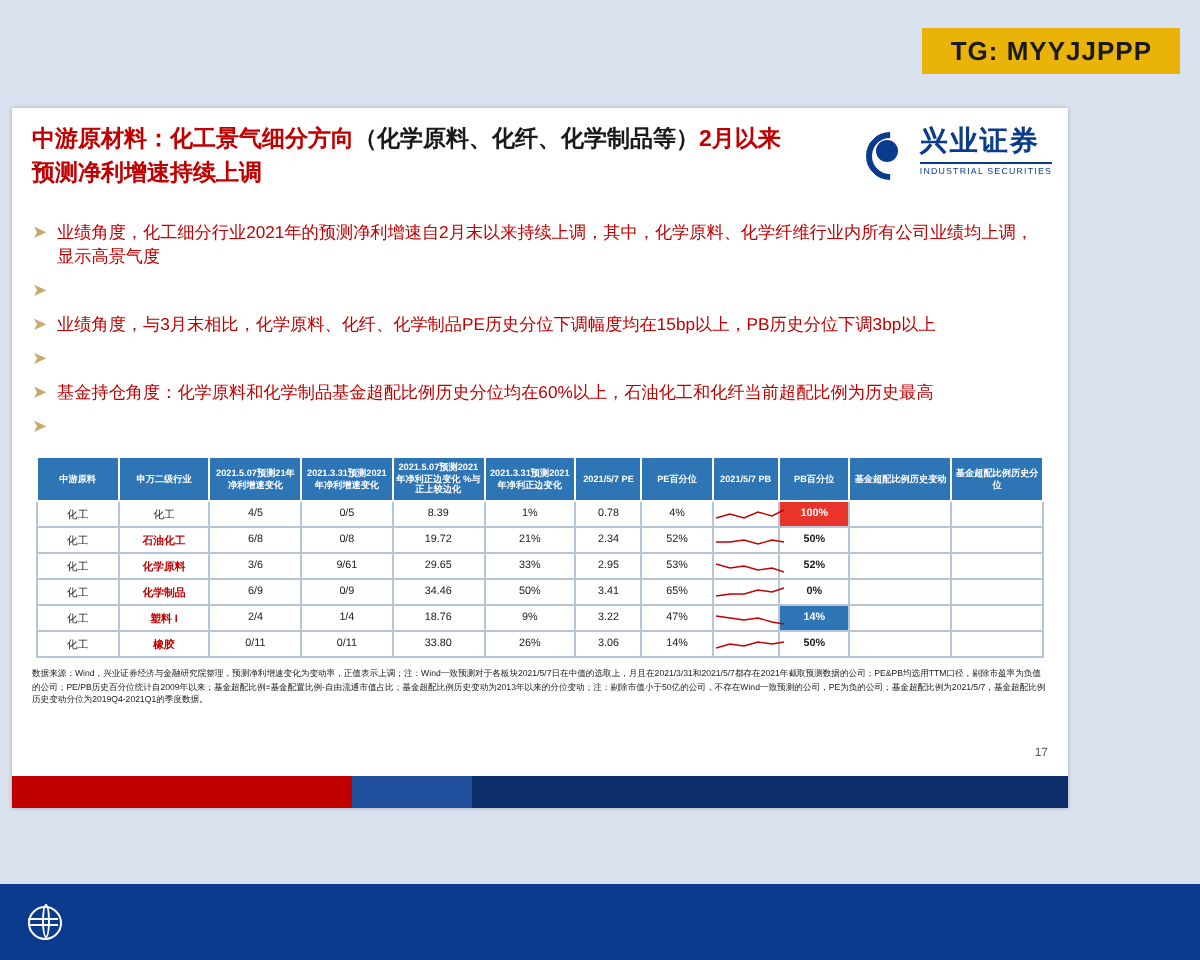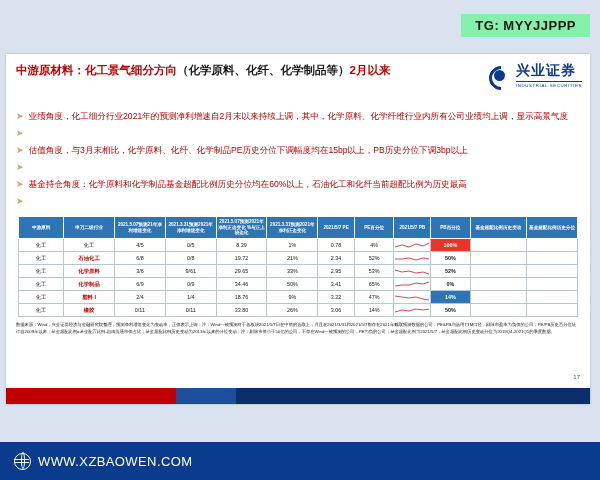--- a/index.html
+++ b/index.html
@@ -5,28 +5,28 @@
   html,body{margin:0;padding:0;}
   body{
     width:600px;height:480px;
     background:#d9e2ee;
     font-family:"Liberation Sans","DejaVu Sans",sans-serif;
     overflow:hidden;
     position:relative;
   }
   .tg-badge{
     position:absolute;top:14px;right:10px;
-    background:#86efac;color:#1a1a1a;
+    background:#eab308;color:#1a1a1a;
     font-size:13px;font-weight:bold;
     padding:4px 14px;letter-spacing:.5px;
     z-index:50;
   }
   .slide{
     position:absolute;left:6px;top:54px;
-    width:584px;height:350px;
+    width:528px;height:350px;
     background:#ffffff;
     box-shadow:0 0 2px rgba(0,0,0,.25);
     overflow:hidden;
   }
   
   .hdr{
     position:relative;
     padding:8px 10px 4px 10px;
     min-height:42px;
   }
@@ -135,20 +135,21 @@
 </head>
 <body>
 
 <div class="tg-badge">TG: MYYJJPPP</div>
 
 <div class="slide">
 
   <div class="hdr">
     <div class="hdr-title">
       <span>中游原材料：化工景气细分方向</span><span class="blk">（化学原料、化纤、化学制品等）</span><span>2月以来</span><br>
+      <span>预测净利增速持续上调</span>
     </div>
     <div class="logo">
       <div class="logo-mark">
         <div class="c1"></div>
           <div class="c2"></div>
       </div>
       <div>
         <div class="logo-txt-cn">兴业证券</div>
         <div class="logo-rule"></div>
         <div class="logo-txt-en">INDUSTRIAL SECURITIES</div>
@@ -159,21 +160,21 @@
   <div class="bullets">
     <div class="b-row">
       <span class="b-mark">➤</span>
       <span class="b-txt red" style="color:#c00000">业绩角度，化工细分行业2021年的预测净利增速自2月末以来持续上调，其中，化学原料、化学纤维行业内所有公司业绩均上调，显示高景气度</span>
     </div>
     <div class="b-row">
       <span class="b-mark">➤</span>
     </div>
     <div class="b-row">
       <span class="b-mark">➤</span>
-      <span class="b-txt" style="color:#c00000">估值角度，与3月末相比，化学原料、化纤、化学制品PE历史分位下调幅度均在15bp以上，PB历史分位下调3bp以上</span>
+      <span class="b-txt" style="color:#c00000">业绩角度，与3月末相比，化学原料、化纤、化学制品PE历史分位下调幅度均在15bp以上，PB历史分位下调3bp以上</span>
     </div>
     <div class="b-row">
       <span class="b-mark">➤</span>
     </div>
     <div class="b-row">
       <span class="b-mark">➤</span>
       <span class="b-txt" style="color:#c00000">基金持仓角度：化学原料和化学制品基金超配比例历史分位均在60%以上，石油化工和化纤当前超配比例为历史最高</span>
     </div>
     <div class="b-row">
       <span class="b-mark">➤</span>
@@ -330,14 +331,13 @@
   <div class="pagenum">17</div>
 
   <div class="slide-bottom">
     <div class="stripe"></div>
       <div class="stripe2"></div>
   </div>
 </div>
 
 <div class="footer">
   <div class="globe"></div>
-  <div class="footer-url">WWW.XZBAOWEN.COM</div>
 </div>
 
 </body></html>

